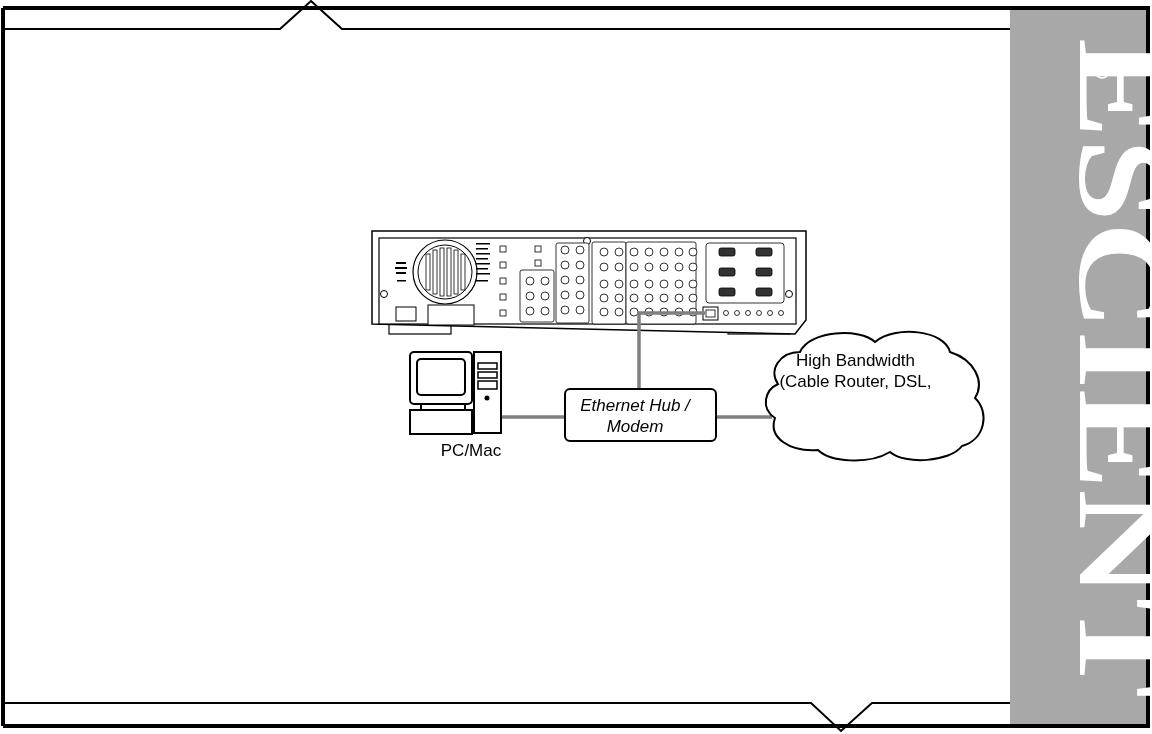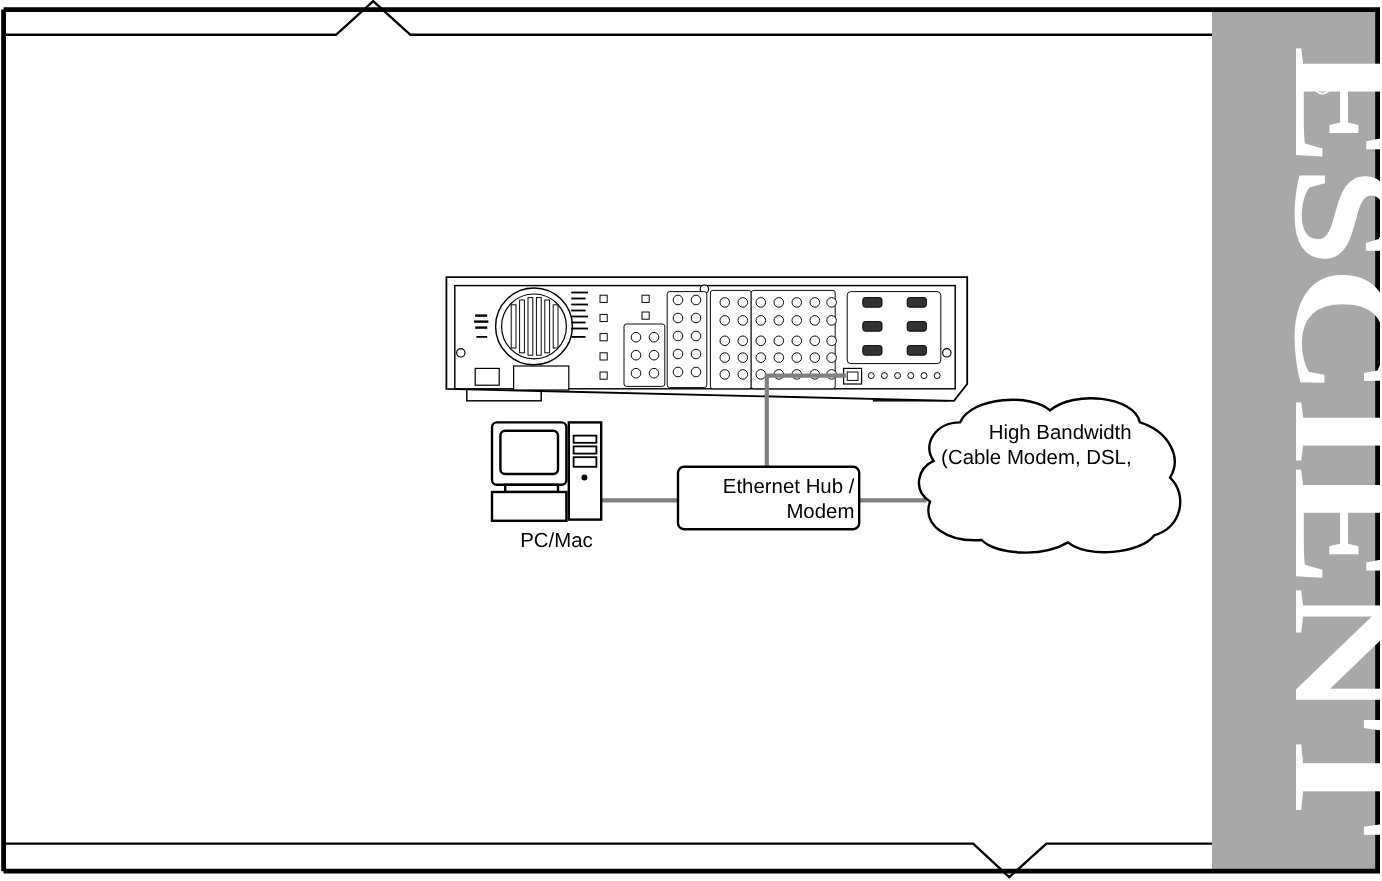--- a/index.html
+++ b/index.html
@@ -1,20 +1,20 @@
 <!DOCTYPE html>
 <html><head>
 <meta charset="utf-8">
 <style>
   html, body { margin: 0; padding: 0; background: #ffffff; }
   body { width: 1152px; height: 734px; position: relative; overflow: hidden; font-family: "Liberation Sans", sans-serif; }
   #frame { position: absolute; left: 0; top: 0; width: 1152px; height: 734px; }
-  .label { position: absolute; font-family: "Liberation Sans", sans-serif; font-size: 17px; color: #000; text-align: right; line-height: 21px; white-space: nowrap; }
-  #pc-label { left: 404px; top: 440px; width: 90px; }
-  #hub-label { left: 584px; top: 395px; width: 128px; }
+  .label { position: absolute; font-family: "Liberation Sans", sans-serif; font-size: 17px; color: #000; text-align: center; line-height: 21px; white-space: nowrap; }
+  #pc-label { left: 426px; top: 440px; width: 90px; }
+  #hub-label { left: 571px; top: 395px; width: 128px; font-style: italic; }
   #cloud-label { left: 768px; top: 350px; width: 175px; }
 </style>
 </head>
 <body>
 
 <svg id="frame" viewBox="0 0 1152 734" xmlns="http://www.w3.org/2000/svg">
 
   <rect x="1010" y="8" width="138" height="718" fill="#a8a8a8"></rect>
 
   <g stroke="#000" fill="none">
@@ -205,14 +205,14 @@
 
 <div class="label" id="pc-label">PC/Mac</div>
 
 <div class="label" id="hub-label">
   <div>Ethernet Hub /</div>
   <div>Modem</div>
 </div>
 
 <div class="label" id="cloud-label">
   <div>High Bandwidth</div>
-  <div>(Cable Modem, DSL,</div>
+  <div>(Cable Router, DSL,</div>
 </div>
 
 </body></html>

